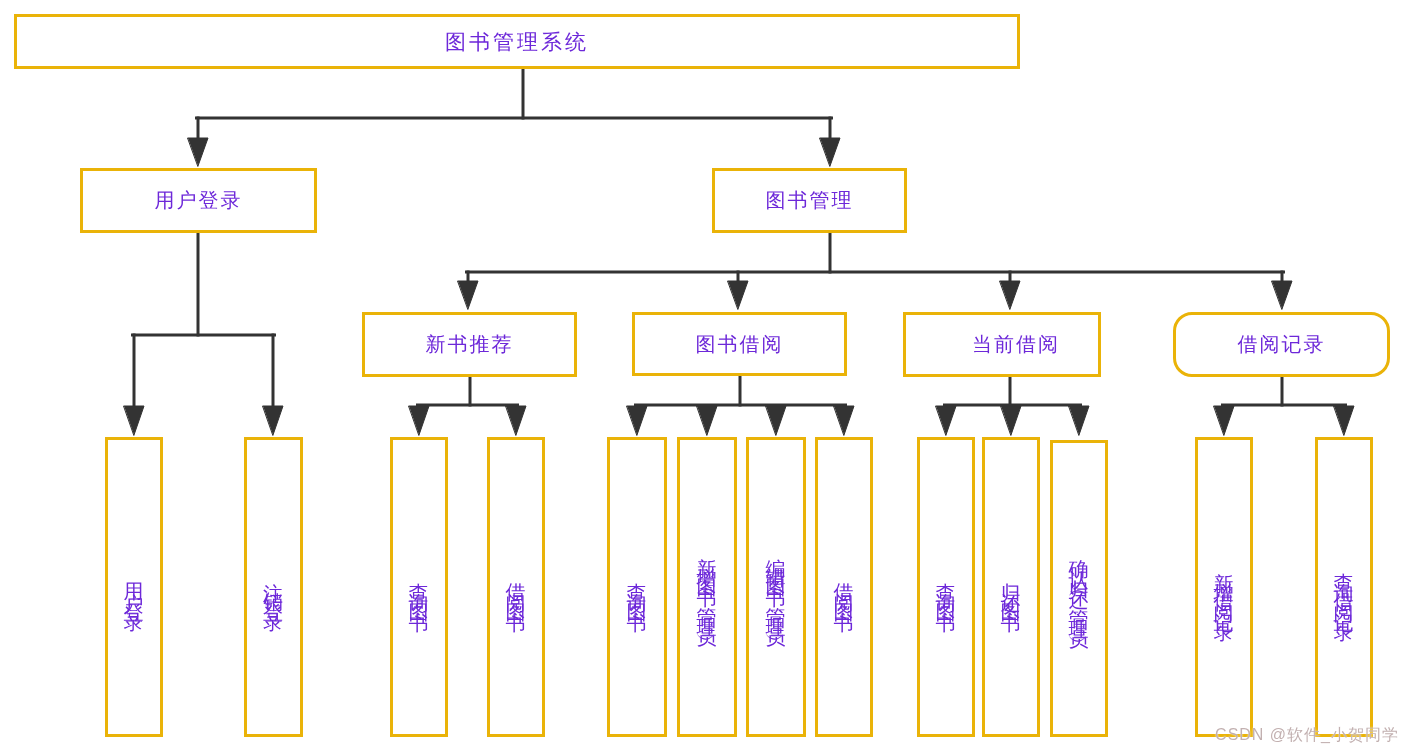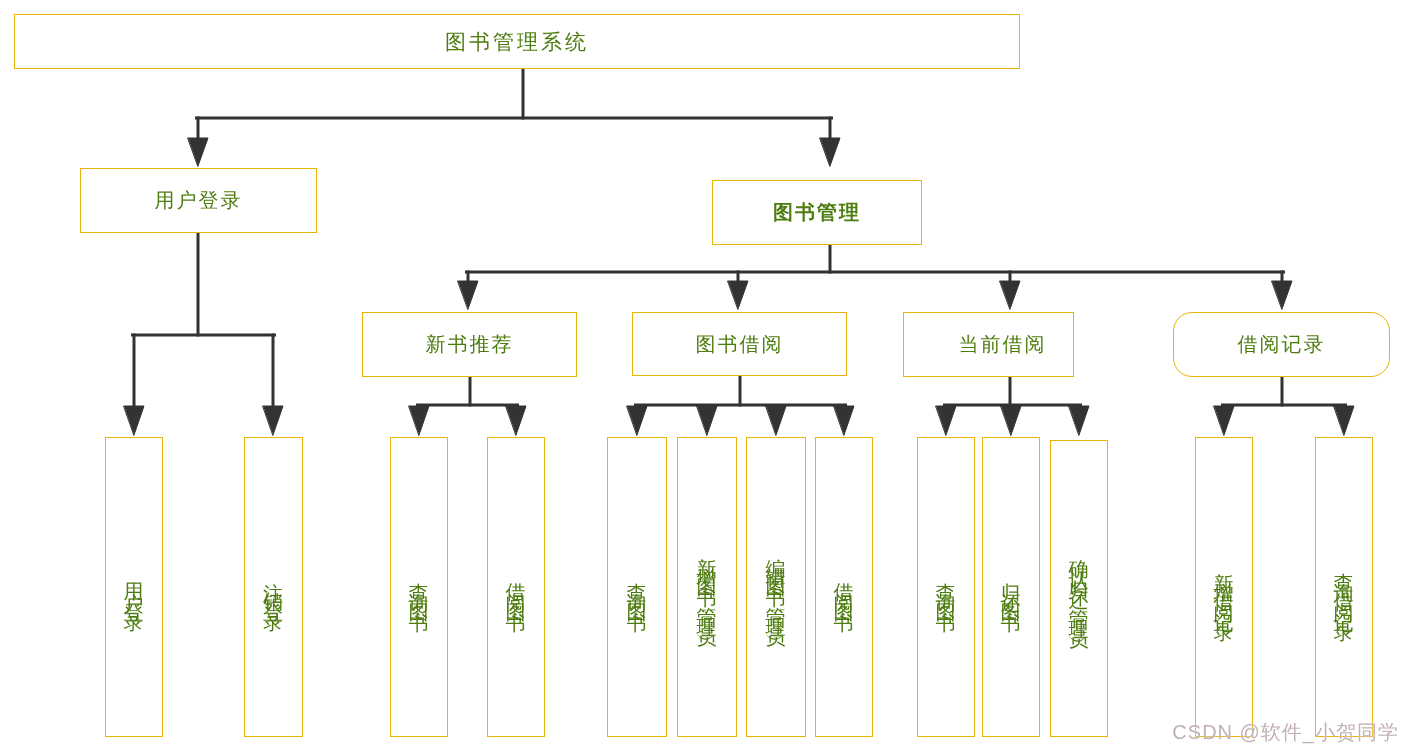--- a/index.html
+++ b/index.html
@@ -19,25 +19,25 @@
   #wires {
     position: absolute;
     left: 0; top: 0;
     width: 1405px;
     height: 747px;
   }
   .node {
     position: absolute;
     box-sizing: border-box;
     background: #ffffff;
-    border: 1px solid #eab308;
+    border: 3px solid #eab308;
     display: flex;
     align-items: center;
     justify-content: center;
-    color: #4d7c0f;
+    color: #6d28d9;
   }
   .node.h span {
     font-size: 20px;
     letter-spacing: 2px;
     white-space: nowrap;
   }
   .node.root span {
     font-size: 21px;
     letter-spacing: 3px;
   }
@@ -45,21 +45,21 @@
     writing-mode: vertical-rl;
     font-size: 20px;
     letter-spacing: 10px;
     line-height: 1;
     white-space: nowrap;
   }
   .watermark {
     position: absolute;
     right: 6px;
     bottom: 1px;
-    font-size: 20px;
+    font-size: 16px;
     letter-spacing: 1px;
     color: #c2b0b0;
     text-shadow: 0 0 2px #ffffff;
     white-space: nowrap;
   }
 </style>
 </head>
 <body>
 
 <div id="canvas">
@@ -131,38 +131,38 @@
     </g>
   </svg>
 
   <div class="node h root" style="left:14px; top:14px; width:1006px; height:55px;">
     <span>图书管理系统</span>
   </div>
 
   <div class="node h" style="left:80px; top:168px; width:237px; height:65px;">
     <span>用户登录</span>
   </div>
-  <div class="node h" style="left:712px; top:180px; width:210px; height:65px;font-weight:bold;">
+  <div class="node h" style="left:712px; top:168px; width:195px; height:65px;">
     <span>图书管理</span>
   </div>
 
   <div class="node v" style="left:105px; top:437px; width:58px; height:300px;">
     <span>用户登录</span>
   </div>
   <div class="node v" style="left:244px; top:437px; width:59px; height:300px;">
     <span>注销登录</span>
   </div>
 
   <div class="node h" style="left:362px; top:312px; width:215px; height:65px;font-family:Liberation Serif, serif;">
     <span>新书推荐</span>
   </div>
   <div class="node h" style="left:632px; top:312px; width:215px; height:64px;">
     <span>图书借阅</span>
   </div>
-  <div class="node h" style="left:903px; top:312px; width:171px; height:65px;padding-left:28px;">
+  <div class="node h" style="left:903px; top:312px; width:198px; height:65px;padding-left:28px;">
     <span>当前借阅</span>
   </div>
   <div class="node h" style="left:1173px; top:312px; width:217px; height:65px;border-radius:19px;">
     <span>借阅记录</span>
   </div>
 
   <div class="node v" style="left:390px; top:437px; width:58px; height:300px;">
     <span>查询图书</span>
   </div>
   <div class="node v" style="left:487px; top:437px; width:58px; height:300px;">

